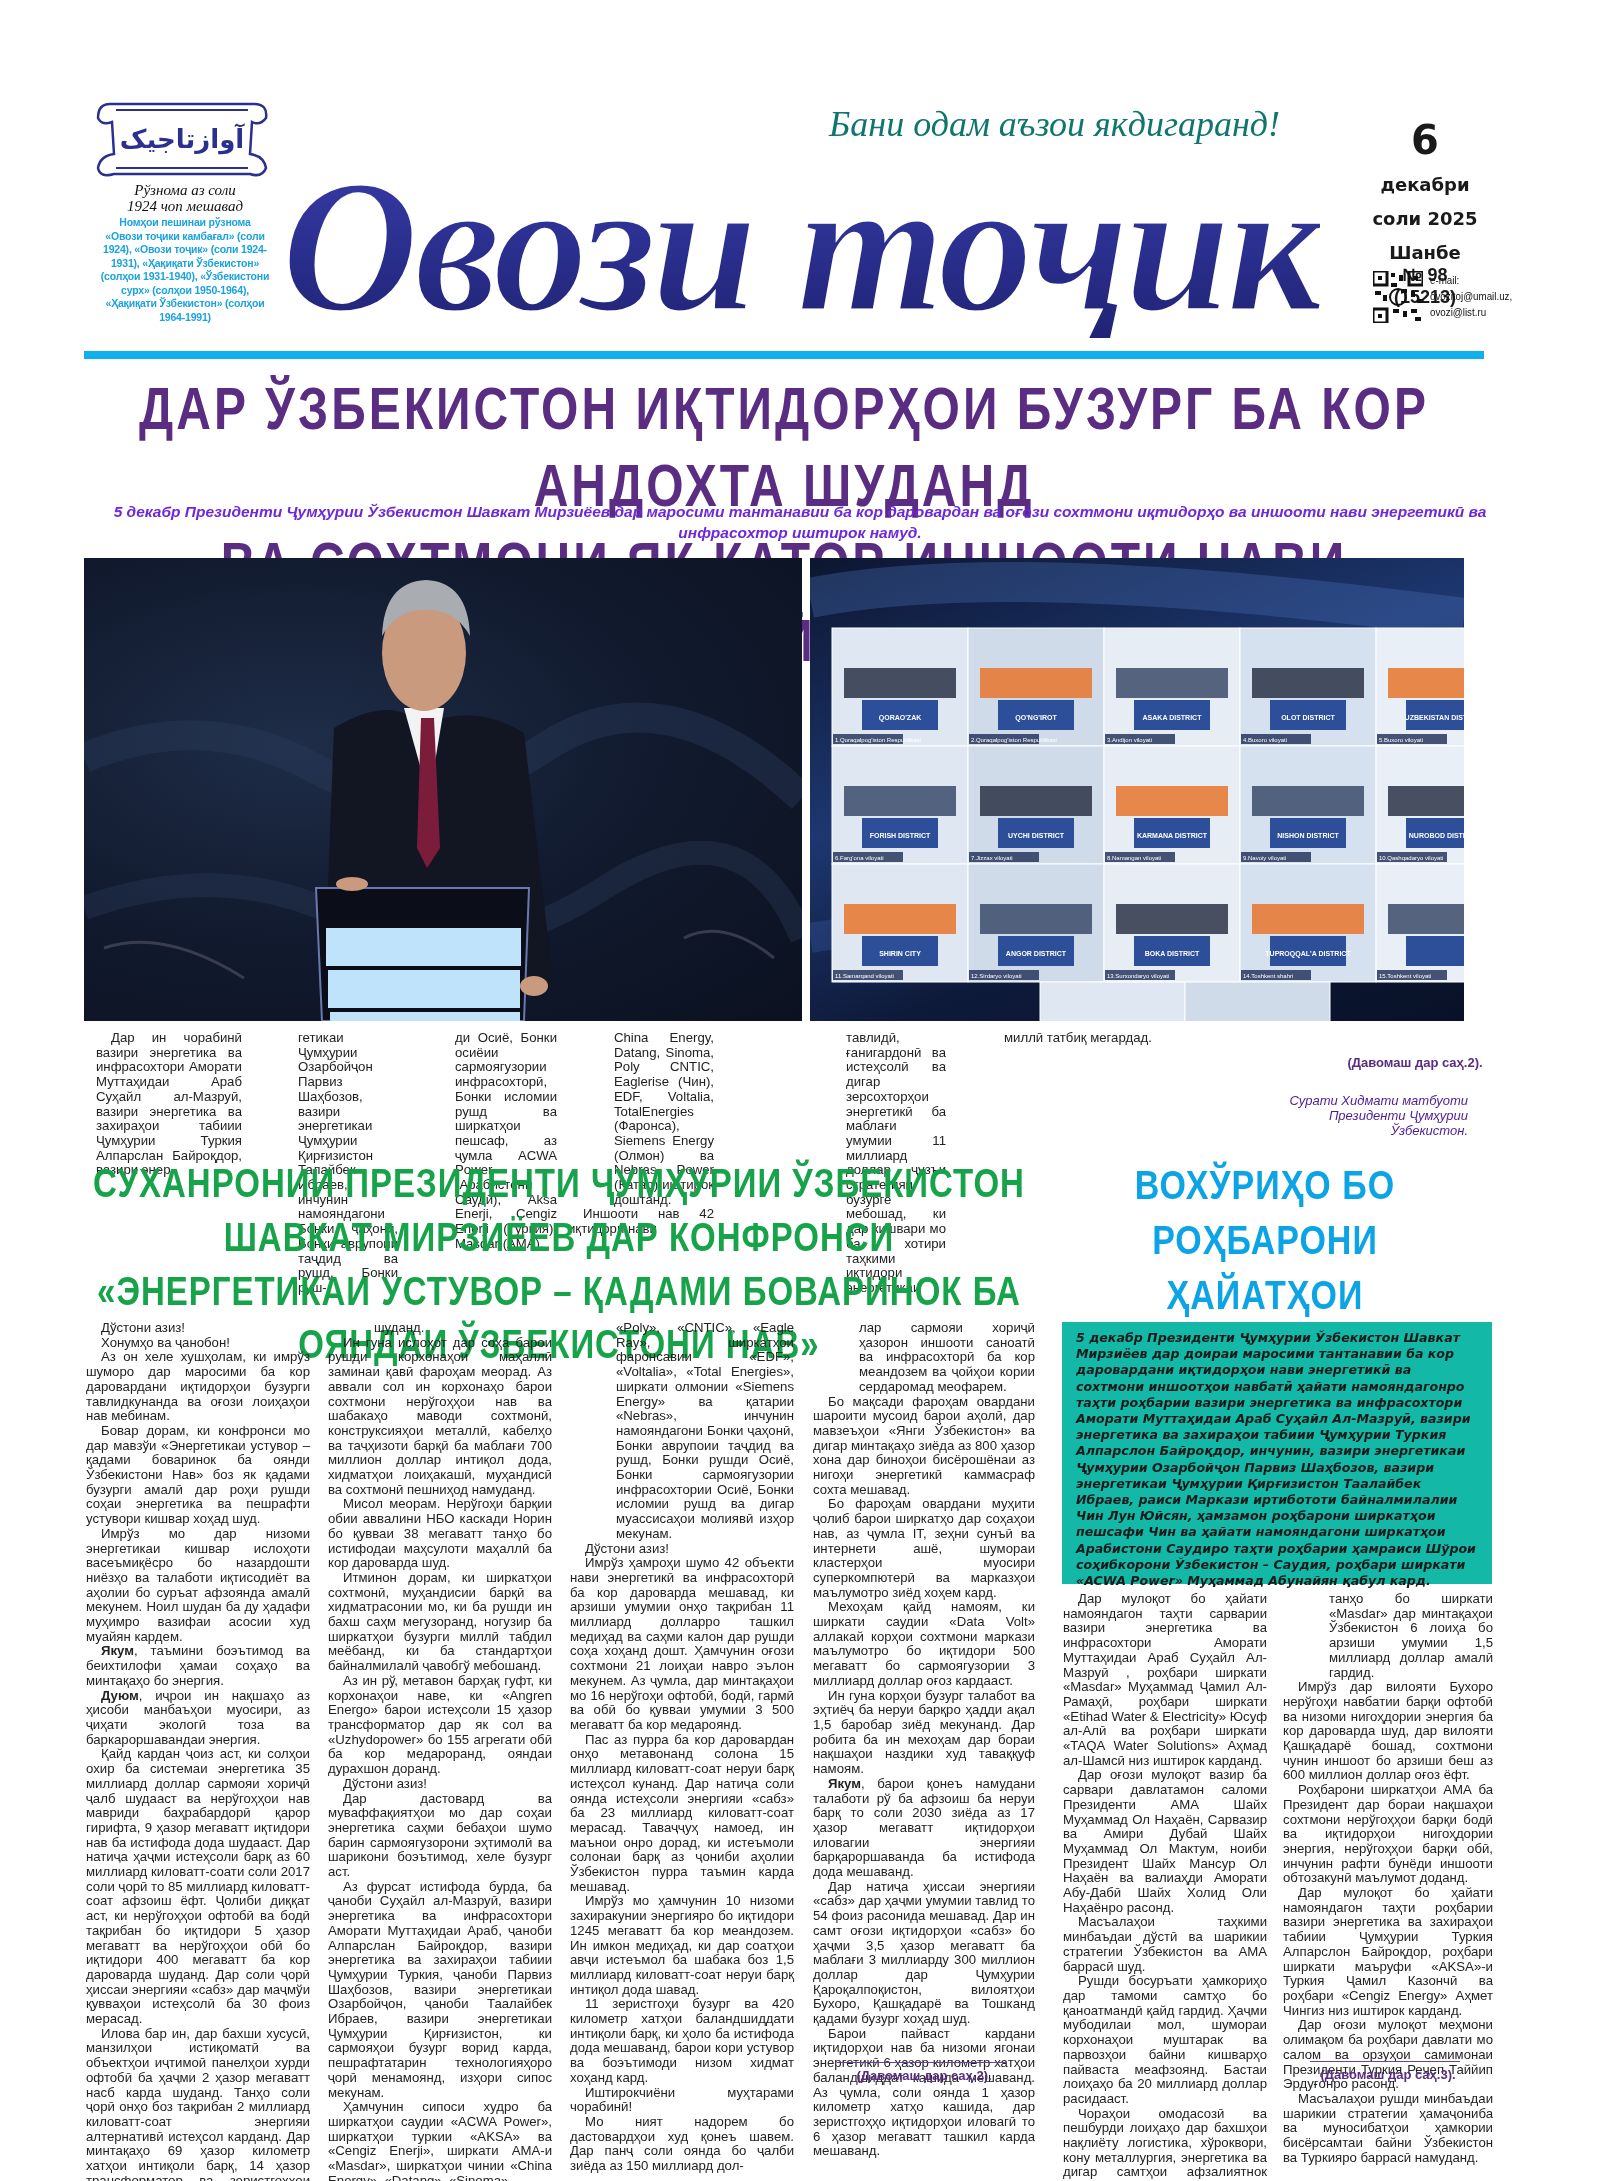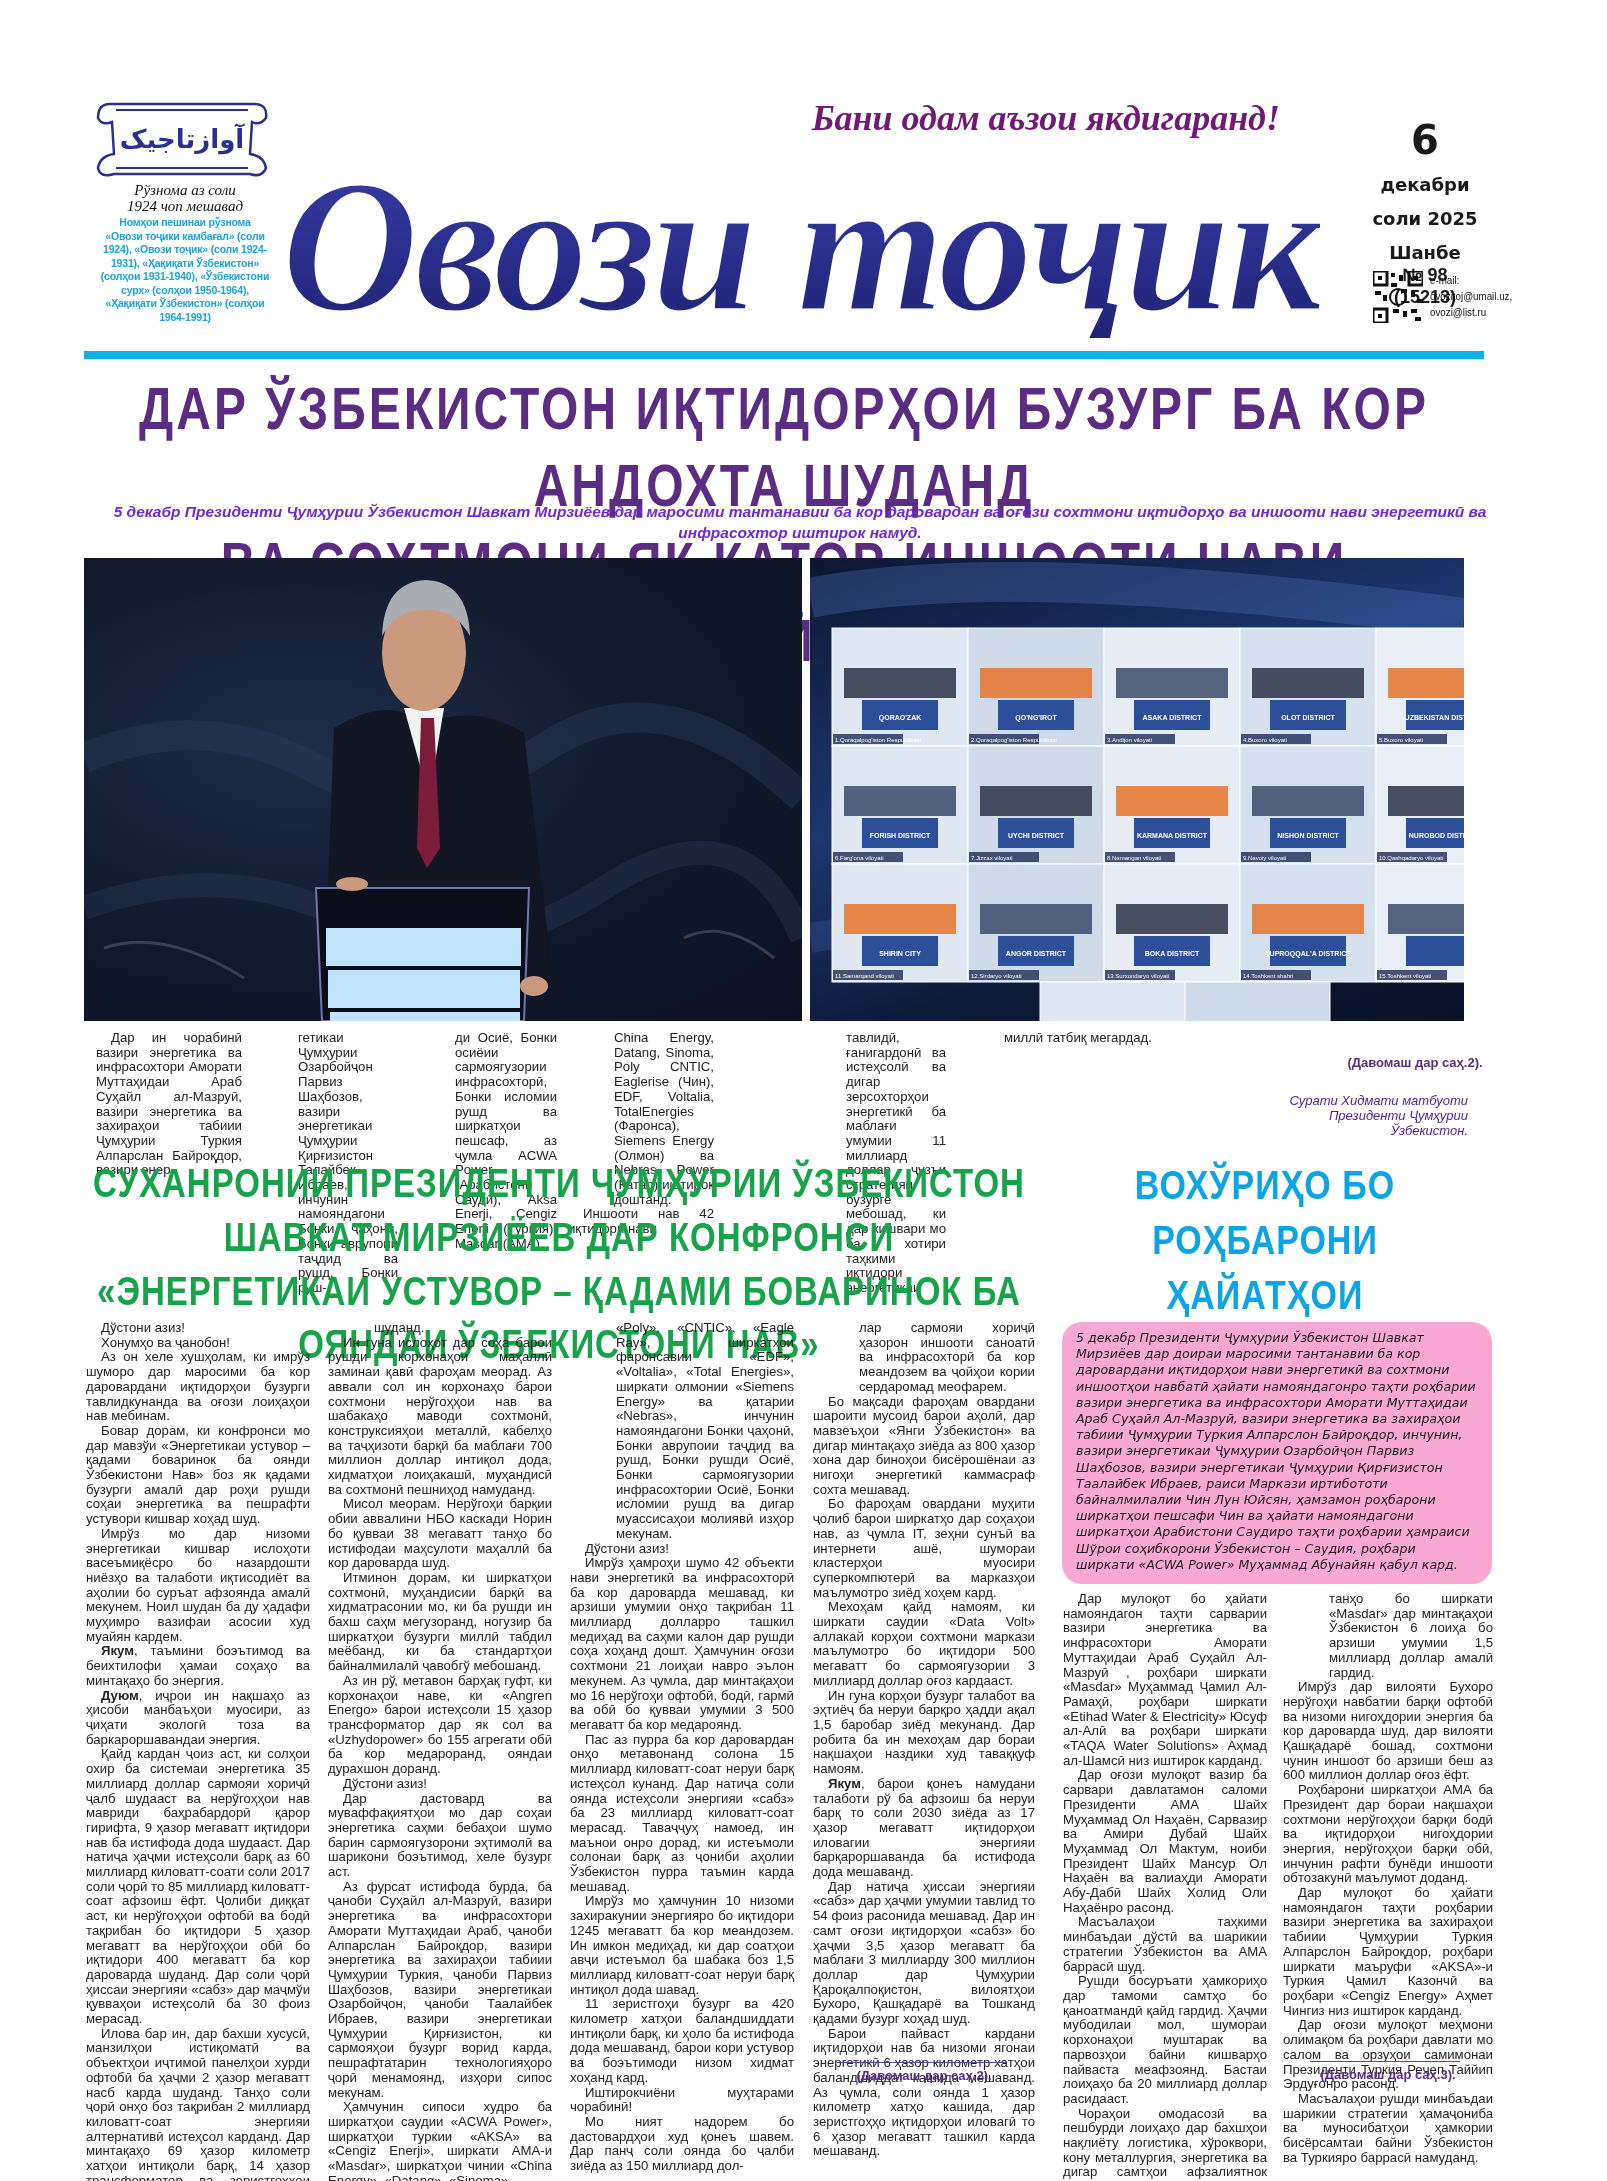--- a/index.html
+++ b/index.html
@@ -6,22 +6,22 @@
   html, body { width: 1607px; height: 2181px; background: #ffffff; overflow: hidden; }
   body { position: relative; font-family: "Liberation Sans", sans-serif; color: #1a1a1a; }
 
   
   .masthead { position: absolute; left: 0; top: 0; width: 1607px; height: 360px; }
   .emblem { position: absolute; left: 92px; top: 96px; width: 180px; height: 84px; }
   .founded { position: absolute; left: 100px; top: 182px; width: 170px; text-align: center;
     font-family: "Liberation Serif", serif; font-style: italic; font-size: 15px; line-height: 16px; color: #111; }
   .history { position: absolute; left: 100px; top: 216px; width: 170px; text-align: center;
     font-family: "Liberation Sans", sans-serif; font-weight: bold; font-size: 10.5px; line-height: 13.5px; color: #1aa3dc; letter-spacing: -0.2px; }
-  .slogan { position: absolute; left: 540px; top: 97px; width: 740px; text-align: right;
-    font-family: "Liberation Serif", serif; font-style: italic; font-weight: bold; font-size: 36px; color: #701a75; }
+  .slogan { position: absolute; left: 540px; top: 103px; width: 740px; text-align: right;
+    font-family: "Liberation Serif", serif; font-style: italic; font-weight: normal; font-size: 36px; color: #0f766e; }
   .logo { position: absolute; left: 280px; top: 148px; width: 1040px; height: 190px; }
   .date-block { position: absolute; left: 1370px; top: 118px; width: 110px; text-align: center;
     font-family: "DejaVu Sans", sans-serif; font-weight: bold; color: #1a1a1a; }
   .date-block .day { font-size: 40px; line-height: 44px; }
   .date-block .line { font-size: 18px; line-height: 22px; margin-top: 12px; }
   .date-block .num { font-size: 18px; line-height: 22px; font-family: "Liberation Sans Narrow","Liberation Sans", sans-serif; }
   .qr { position: absolute; left: 1373px; top: 271px; width: 50px; height: 52px; }
   .contact { position: absolute; left: 1430px; top: 272px; font-size: 11.5px; line-height: 16px; color: #111;
     font-family: "Liberation Sans", sans-serif; transform: scaleX(0.85); transform-origin: left top; }
 
@@ -53,22 +53,22 @@
   .continue { position: absolute; font-family: "Liberation Sans", sans-serif; font-weight: bold; font-size: 13px; color: #5a2d82; text-align: center; }
 
   .green-headline { position: absolute; left: 84px; top: 1157px; width: 950px; text-align: center;
     color: #17a34a; font-family: "Liberation Sans", sans-serif; font-weight: bold; font-size: 33px; line-height: 44px;
     letter-spacing: 1px; transform: scaleY(1.22); transform-origin: center top; }
   .blue-headline { position: absolute; left: 1060px; top: 1157px; width: 410px; text-align: center;
     color: #0da4e5; font-family: "Liberation Sans", sans-serif; font-weight: bold; font-size: 34px; line-height: 46px;
     letter-spacing: 1px; transform: scaleY(1.2); transform-origin: center top; }
 
   .boxed-lead { position: absolute; left: 1062px; top: 1322px; width: 430px; height: 262px;
-    background: #f9a8d4; border-radius: 20px; padding: 8px 14px 8px 14px;
-    font-family: "DejaVu Sans", sans-serif; font-style: italic; font-weight: normal; font-size: 12.6px; line-height: 16.2px; color: #1a1a1a; }
+    background: #14b8a6; border-radius: 0; padding: 8px 14px 8px 14px;
+    font-family: "DejaVu Sans", sans-serif; font-style: italic; font-weight: bold; font-size: 12.6px; line-height: 16.2px; color: #1a1a1a; }
 
   .purple-rule { position: absolute; height: 1px; background: #6b3fa0; }
 </style>
 </head>
 <body>
 
 <div class="masthead">
   <svg class="emblem" viewBox="0 0 180 84">
     <path d="M18 8 H162 Q176 8 174 22 Q168 30 160 26 L158 58 Q172 60 174 72 Q170 82 158 78 H22 Q8 82 6 72 Q8 60 22 58 L20 26 Q10 30 6 22 Q6 8 18 8 Z" fill="#ffffff" stroke="#2b2f8f" stroke-width="2.5"></path>
     <line x1="24" y1="14" x2="156" y2="14" stroke="#2b2f8f" stroke-width="2"></line>

